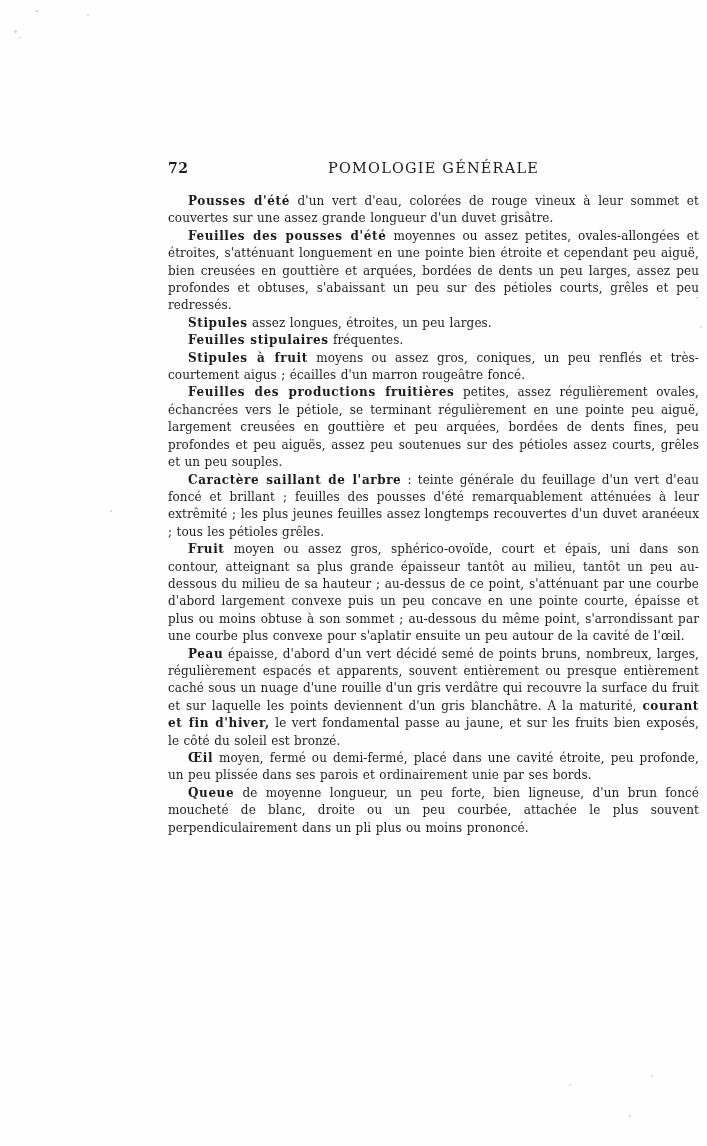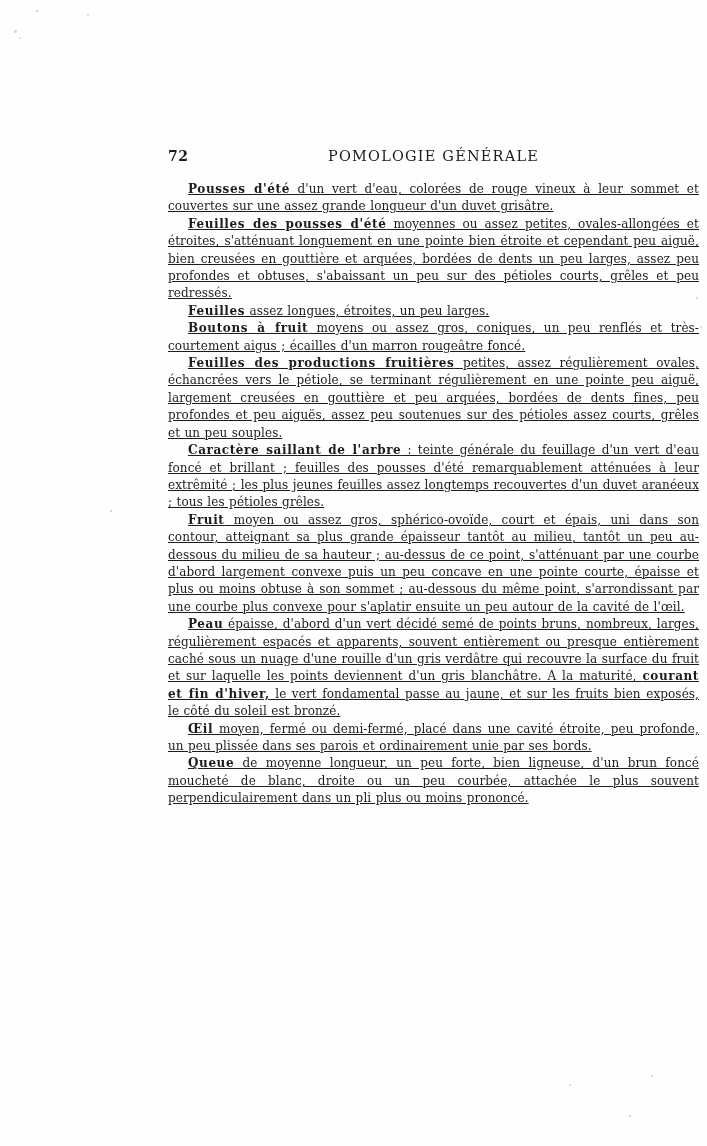--- a/index.html
+++ b/index.html
@@ -12,23 +12,22 @@
     width: 707px;
     height: 1146px;
     background: #fefefe;
     overflow: hidden;
     font-family: "DejaVu Serif", "Liberation Serif", serif;
     color: #1c1c1c;
   }
   #text-block {
     position: absolute;
     left: 168px;
-    top: 148px;
+    top: 160px;
     width: 531px;
-    text-decoration: underline;
   }
   #page-header {
     position: relative;
     height: 18px;
     margin-bottom: 15px;
   }
   #page-number {
     position: absolute;
     left: 0;
     top: 0;
@@ -71,22 +70,23 @@
 
 <div id="page">
   <div id="text-block">
     <div id="page-header">
       <span id="page-number">72</span>
       <span id="running-head">POMOLOGIE GÉNÉRALE</span>
     </div>
     <div id="text-body">
         <p><b>Pousses d'été</b><span> d'un vert d'eau, colorées de rouge vineux à leur sommet et couvertes sur une assez grande longueur d'un duvet grisâtre.</span></p>
         <p><b>Feuilles des pousses d'été</b><span> moyennes ou assez petites, ovales-allongées et étroites, s'atténuant longuement en une pointe bien étroite et cependant peu aiguë, bien creusées en gouttière et arquées, bordées de dents un peu larges, assez peu profondes et obtuses, s'abaissant un peu sur des pétioles courts, grêles et peu redressés.</span></p>
-        <p><b>Feuilles</b><span> assez longues, étroites, un peu larges.</span></p>
-        <p><b>Boutons à fruit</b><span> moyens ou assez gros, coniques, un peu renflés et très-courtement aigus ; écailles d'un marron rougeâtre foncé.</span></p>
+        <p><b>Stipules</b><span> assez longues, étroites, un peu larges.</span></p>
+        <p><b>Feuilles stipulaires</b><span> fréquentes.</span></p>
+        <p><b>Stipules à fruit</b><span> moyens ou assez gros, coniques, un peu renflés et très-courtement aigus ; écailles d'un marron rougeâtre foncé.</span></p>
         <p><b>Feuilles des productions fruitières</b><span> petites, assez régulièrement ovales, échancrées vers le pétiole, se terminant régulièrement en une pointe peu aiguë, largement creusées en gouttière et peu arquées, bordées de dents fines, peu profondes et peu aiguës, assez peu soutenues sur des pétioles assez courts, grêles et un peu souples.</span></p>
         <p><b>Caractère saillant de l'arbre</b><span> : teinte générale du feuillage d'un vert d'eau foncé et brillant ; feuilles des pousses d'été remarquablement atténuées à leur extrêmité ; les plus jeunes feuilles assez longtemps recouvertes d'un duvet aranéeux ; tous les pétioles grêles.</span></p>
         <p><b>Fruit</b><span> moyen ou assez gros, sphérico-ovoïde, court et épais, uni dans son contour, atteignant sa plus grande épaisseur tantôt au milieu, tantôt un peu au-dessous du milieu de sa hauteur ; au-dessus de ce point, s'atténuant par une courbe d'abord largement convexe puis un peu concave en une pointe courte, épaisse et plus ou moins obtuse à son sommet ; au-dessous du même point, s'arrondissant par une courbe plus convexe pour s'aplatir ensuite un peu autour de la cavité de l'œil.</span></p>
         <p><b>Peau</b><span> épaisse, d'abord d'un vert décidé semé de points bruns, nombreux, larges, régulièrement espacés et apparents, souvent entièrement ou presque entièrement caché sous un nuage d'une rouille d'un gris verdâtre qui recouvre la surface du fruit et sur laquelle les points deviennent d'un gris blanchâtre. A la maturité, </span><b>courant et fin d'hiver,</b><span> le vert fondamental passe au jaune, et sur les fruits bien exposés, le côté du soleil est bronzé.</span></p>
         <p><b>Œil</b><span> moyen, fermé ou demi-fermé, placé dans une cavité étroite, peu profonde, un peu plissée dans ses parois et ordinairement unie par ses bords.</span></p>
         <p><b>Queue</b><span> de moyenne longueur, un peu forte, bien ligneuse, d'un brun foncé moucheté de blanc, droite ou un peu courbée, attachée le plus souvent perpendiculairement dans un pli plus ou moins prononcé.</span></p>
       </div>
   </div>
   <div id="artifacts">
       <div class="speck" style="left: 36px; top: 10px; width: 2px; height: 2px; opacity: 0.45;"></div>

